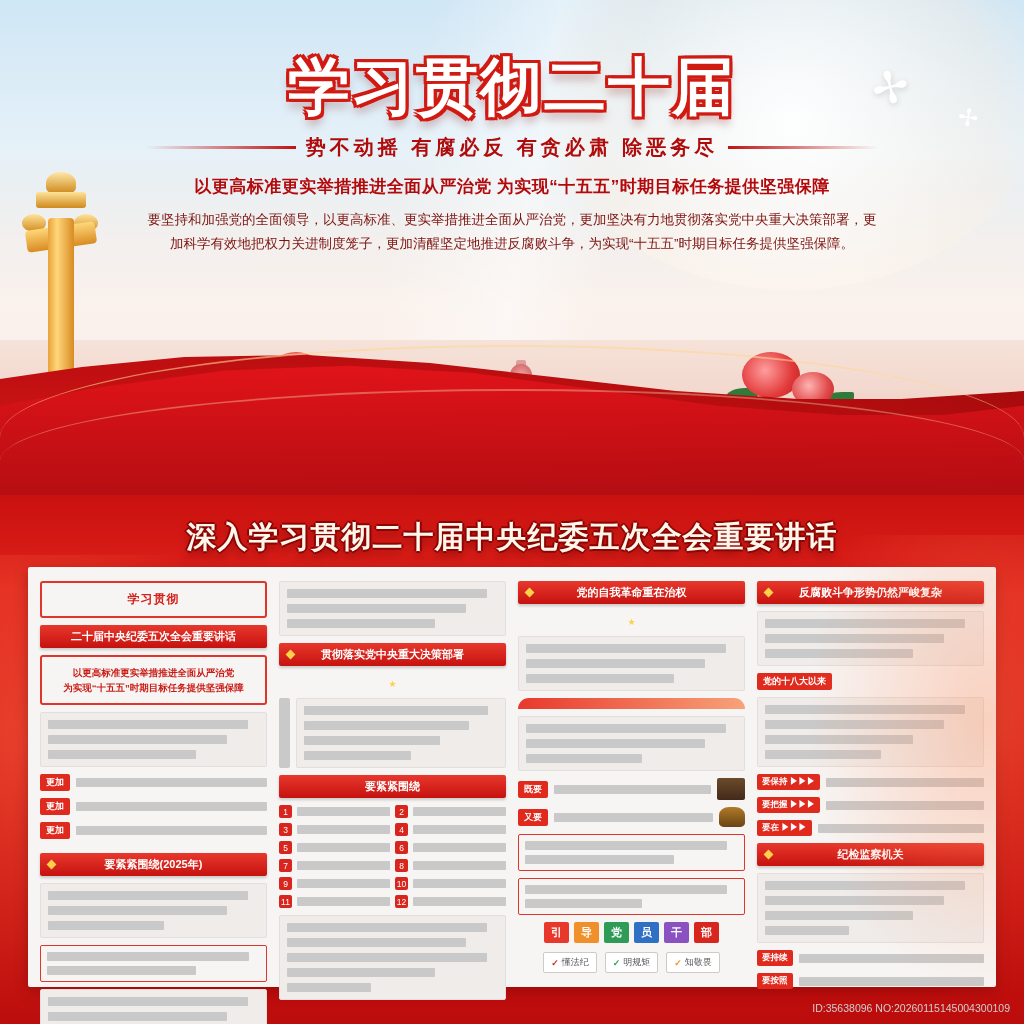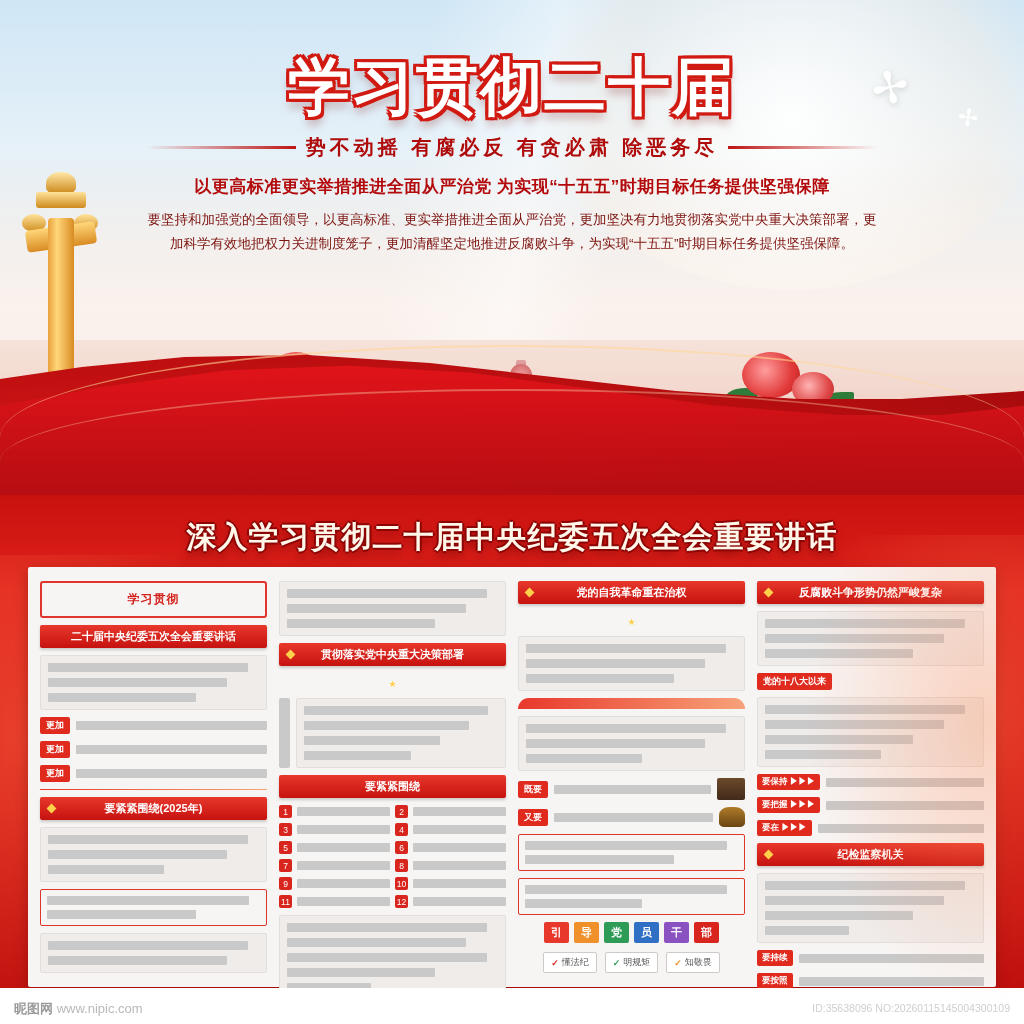--- a/index.html
+++ b/index.html
@@ -204,20 +204,24 @@
     <div class="board-title">深入学习贯彻二十届中央纪委五次全会重要讲话</div>
 
     <div class="panel">
       <div class="cols">
 
         <div class="col">
           <div class="hdr-outline">
             <div class="k">学习贯彻</div>
           </div>
           <div class="cap ribbon">二十届中央纪委五次全会重要讲话</div>
+          <div class="hdr-outline">
+            <div class="redtext">以更高标准更实举措推进全面从严治党</div>
+            <div class="redtext">为实现“十五五”时期目标任务提供坚强保障</div>
+          </div>
           <div class="blk">
             <div class="bar w95"></div>
             <div class="bar w85"></div>
             <div class="bar w70"></div>
           </div>
           <div class="pill">
             <span class="tag">更加</span>
             <span class="bar w85" style="flex:1"></span>
           </div>
           <div class="pill">
@@ -420,22 +424,16 @@
           </div>
           <div class="pill">
             <span class="tag sm">要按照</span>
             <span class="bar w70" style="flex:1"></span>
           </div>
         </div>
 
       </div>
     </div>
 
-    <div class="footer">
-      <div class="wm">
-        <b>昵图网</b>
-        <span>www.nipic.com</span>
-      </div>
-    </div>
     <div class="idtxt">ID:35638096 NO:20260115145004300109</div>
   </div>
 
 </div>
 
 </body></html>

